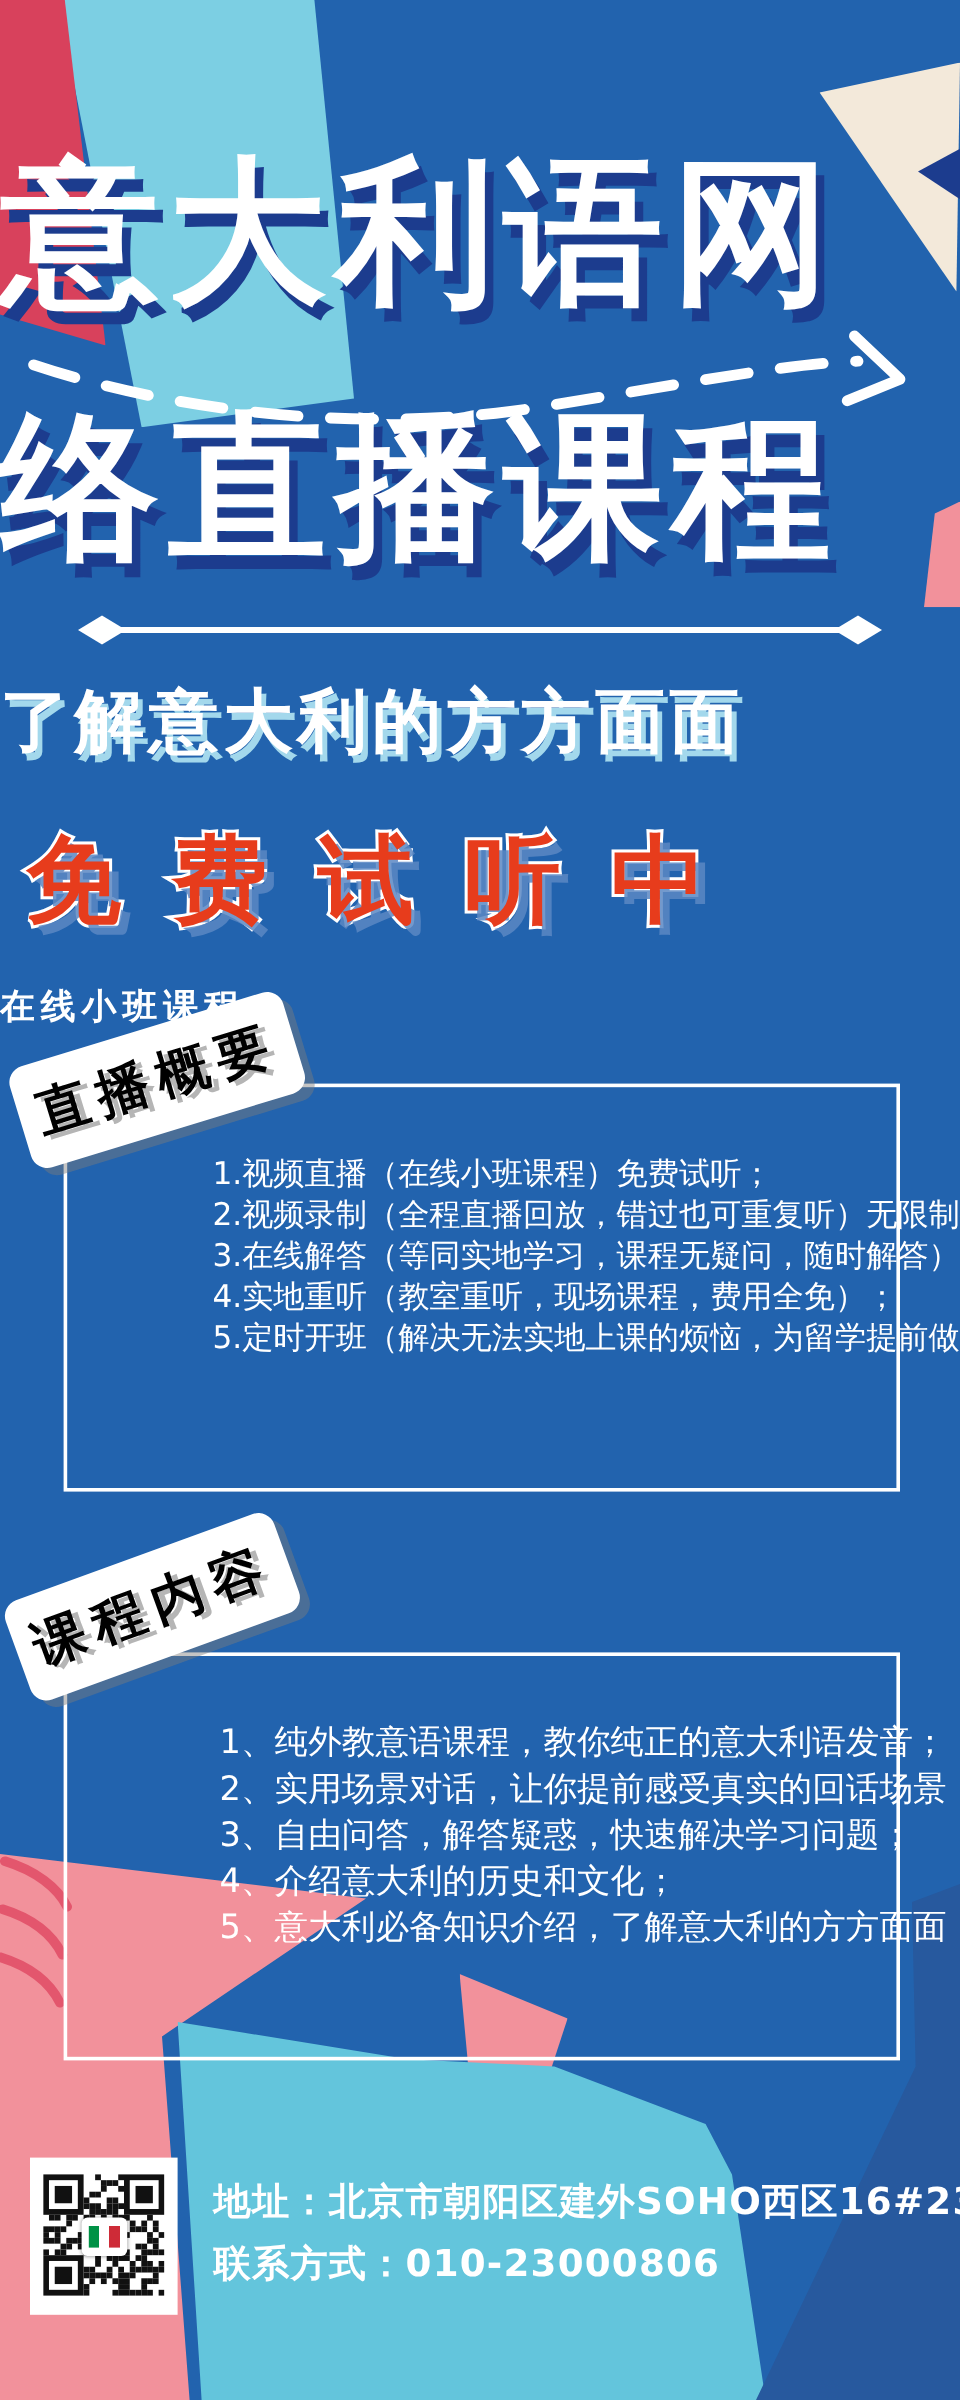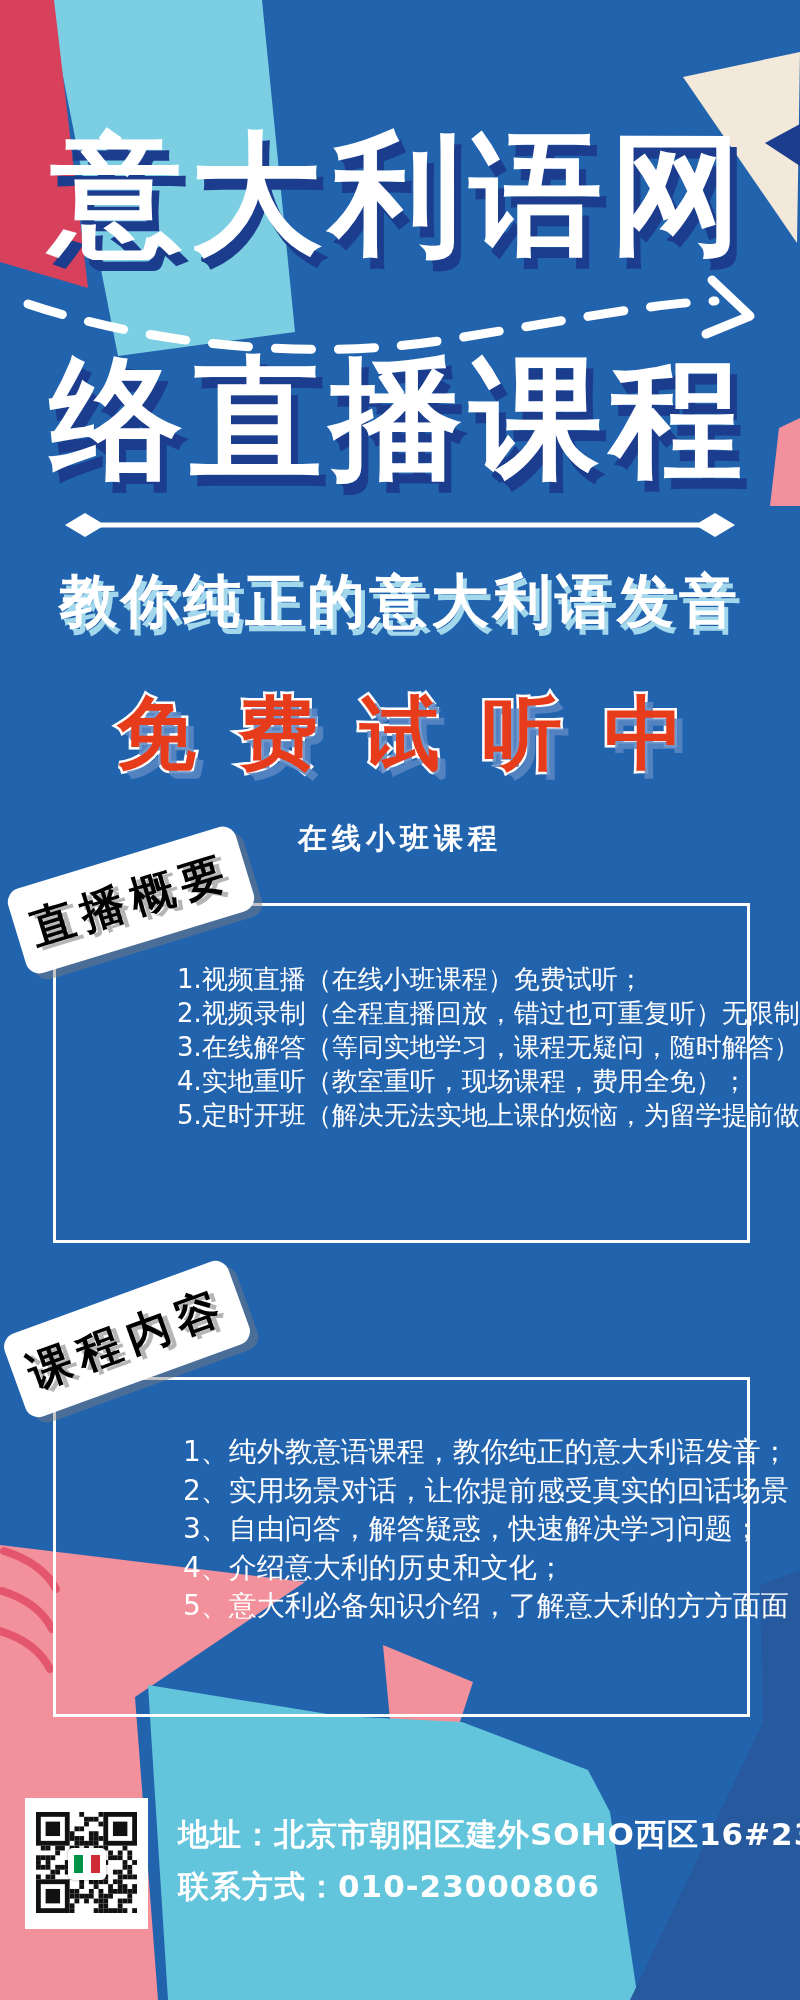--- a/index.html
+++ b/index.html
@@ -1,22 +1,22 @@
 <!DOCTYPE html>
 <html><head>
 <meta charset="utf-8">
 <style>
   html,body{margin:0;padding:0;background:#444;}
   .poster{position:relative;width:800px;height:2000px;overflow:hidden;background:#2263ae;
     font-family:"DejaVu Sans",sans-serif;}
   .shape{position:absolute;}
-  .ctext{position:absolute;width:100%;text-align:center;white-space:nowrap;color:#fff;line-height:1;}
+  .ctext{position:absolute;width:100%;text-align:left;white-space:nowrap;color:#fff;line-height:1;}
   .title{font-size:132px;font-weight:bold;letter-spacing:8px;text-shadow:7px 11px 0 #1c3c8e;}
   #title1{top:128px;}
-  #title2{top:352px;}
+  #title2{top:342px;font-family:Liberation Serif, serif;}
   .subtitle{top:572px;font-size:58px;font-weight:bold;letter-spacing:4px;text-shadow:4px 6px 0 #a3d8ec;}
   .highlight{top:694px;left:21px;font-size:80px;font-weight:bold;letter-spacing:42px;color:#e73c1c;
     -webkit-text-stroke:5px #fff;paint-order:stroke fill;text-shadow:8px 8px 0 rgba(90,135,195,.85);}
   .scanhint{top:824px;font-size:29px;font-weight:bold;letter-spacing:5px;}
   .tag{position:absolute;background:#fff;border-radius:14px;width:238px;height:88px;
     color:#000;font-weight:bold;font-size:44px;letter-spacing:8px;text-align:center;line-height:88px;
     box-shadow:6px 8px 0 rgba(125,125,125,.45);text-shadow:5px 4px 0 #b5b5b5;white-space:nowrap;}
   #tag1{left:12px;top:856px;transform:rotate(-17deg);}
   #tag2{left:8px;top:1295px;transform:rotate(-20deg);}
   .frame{position:absolute;left:53px;width:697px;border:3px solid #fff;box-sizing:border-box;}
@@ -76,21 +76,21 @@
   </svg>
 
   <div class="ctext title" id="title2">络直播课程</div>
 
   <svg class="shape" style="left:55px;top:507px" width="690" height="36" viewBox="0 0 690 36">
     <line x1="28" y1="18" x2="662" y2="18" stroke="#ffffff" stroke-width="5"></line>
     <polygon points="10,18 30,6 50,18 30,30" fill="#ffffff"></polygon>
     <polygon points="640,18 660,6 680,18 660,30" fill="#ffffff"></polygon>
   </svg>
 
-  <div class="ctext subtitle">教你纯正的意大利语发音</div>
+  <div class="ctext subtitle">了解意大利的方方面面</div>
   <div class="ctext highlight">免费试听中</div>
   <div class="ctext scanhint">在线小班课程</div>
 
   <div class="shape" id="pinkBig"></div>
   <div class="shape" id="pinkBump"></div>
   <div class="shape" id="cyanBig"></div>
   <div class="shape" id="darkWedge"></div>
   <svg class="shape" style="left:0;top:1545px" width="95" height="130" viewBox="0 0 95 130">
     <path d="M 4 6 C 30 14 48 28 56 44" fill="none" stroke="#e3566d" stroke-width="8" stroke-linecap="round"></path>
     <path d="M 2 46 C 28 54 44 68 52 84" fill="none" stroke="#e3566d" stroke-width="8" stroke-linecap="round"></path>

